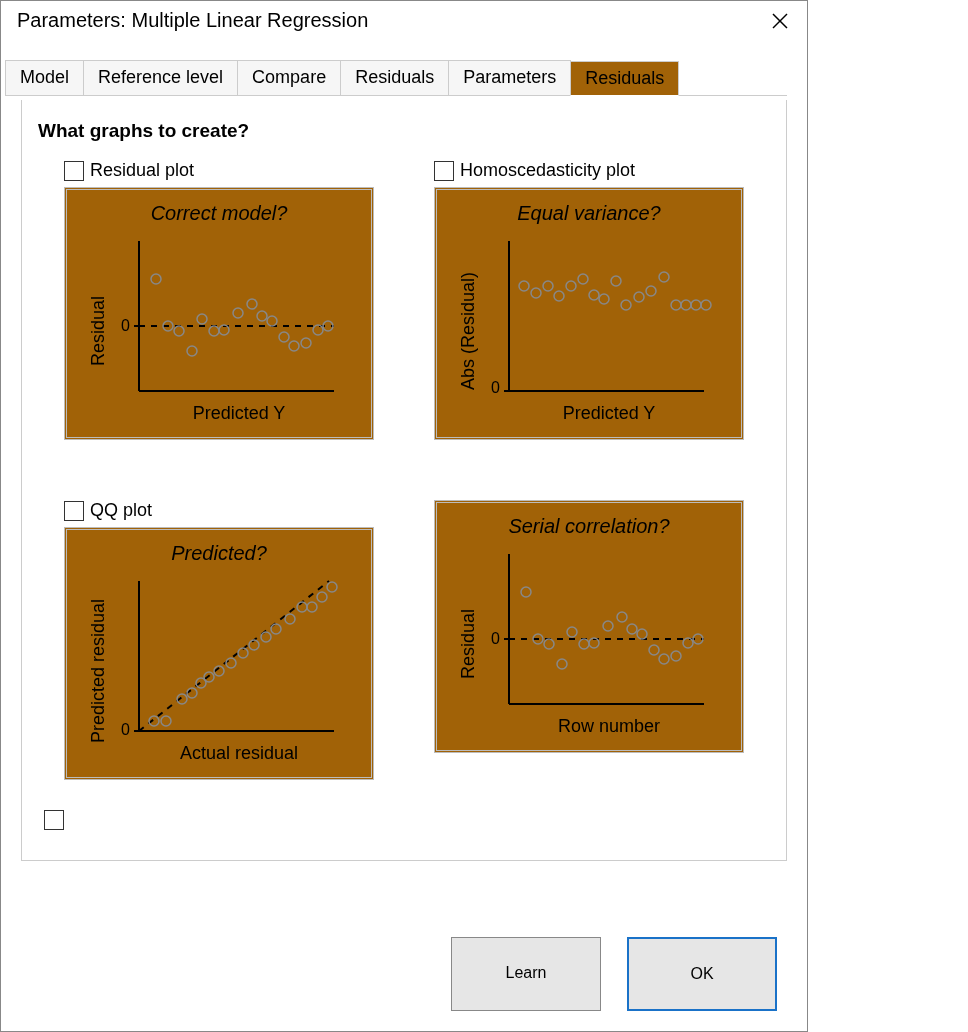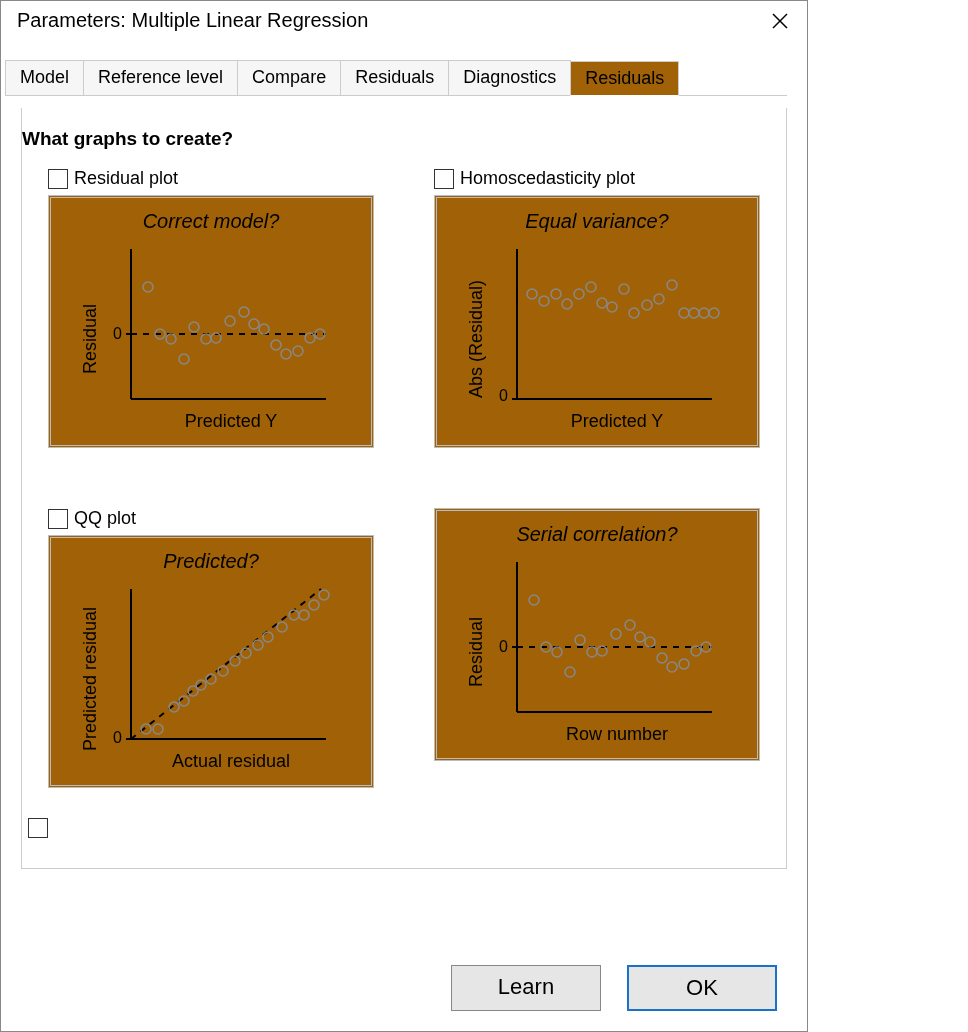--- a/index.html
+++ b/index.html
@@ -44,24 +44,24 @@
     cursor: pointer;
     font-size: 18px;
     position: relative;
   }
   .tab.active {
     background: #a16207;
     border-bottom: 1px solid #fff;
     top: 1px;
   }
   .tab-content {
-    margin: 12px 20px;
+    margin: 4px 20px;
     border: 1px solid #ccc;
     border-top: none;
-    padding: 20px 0;
+    padding: 20px 16px;
   }
   .section-title {
     font-weight: bold;
     font-size: 19px;
     margin-bottom: 18px;
     font-family: Arial, sans-serif;
   }
   .grid {
     display: grid;
     grid-template-columns: 1fr 1fr;
@@ -103,22 +103,22 @@
   }
   .button-bar {
     display: flex;
     justify-content: flex-end;
     gap: 26px;
     padding: 14px 30px 20px 30px;
     margin-top: auto;
   }
   .btn {
     min-width: 150px;
-    padding: 8px 0;
-    font-size: 22px;
+    padding: 26px 0;
+    font-size: 16px;
     text-align: center;
     cursor: pointer;
     border: 1px solid #888;
     background: #e6e6e6;
   }
   .btn.primary {
     border: 2px solid #1a72c8;
     background: #e6e6e6;
   }
   svg.chart { display: block; margin: 0 auto; }
@@ -135,21 +135,21 @@
           <line x1="16" y1="2" x2="2" y2="16" stroke="#000" stroke-width="1.5"></line>
         </svg>
     </span>
   </div>
 
   <div class="tabs-row">
     <div class="tab">Model</div>
     <div class="tab">Reference level</div>
     <div class="tab">Compare</div>
     <div class="tab">Residuals</div>
-    <div class="tab">Diagnostics</div>
+    <div class="tab">Parameters</div>
     <div class="tab active">Residuals</div>
   </div>
 
   <div class="tab-content">
     <div class="section-title">What graphs to create?</div>
 
     <div class="grid">
 
       <div class="plot-option">
         <div class="cb-row">

